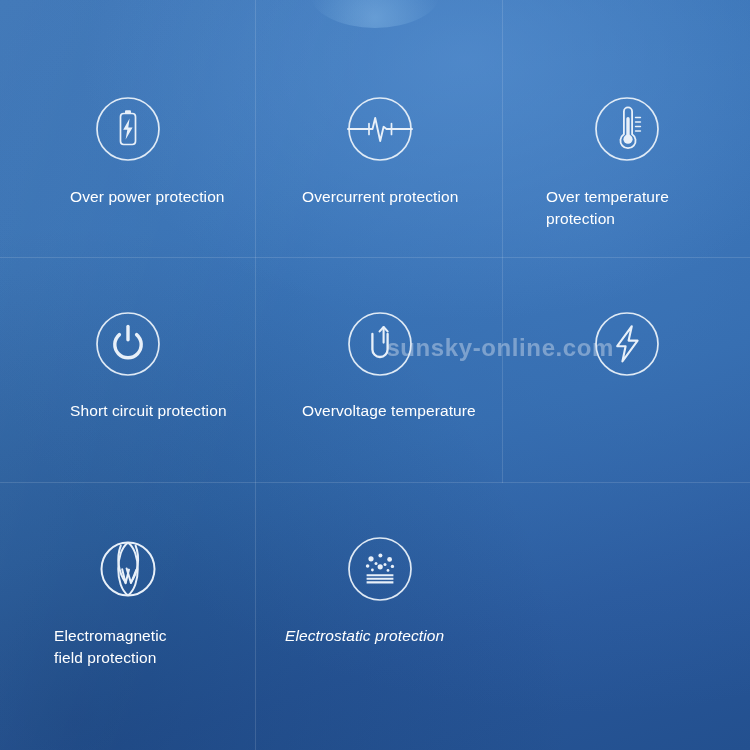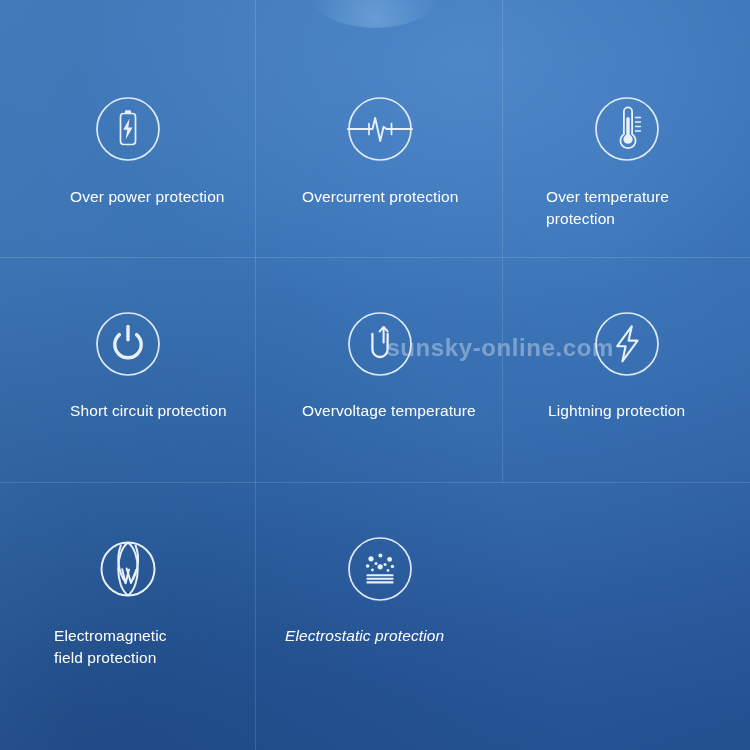--- a/index.html
+++ b/index.html
@@ -213,21 +213,20 @@
       <div class="cell-label">Overvoltage temperature</div>
     </div>
 
     <div class="cell r2 c3 has-bottom">
       <div class="icon-wrap">
         <svg width="66" height="66" viewBox="0 0 66 66" aria-hidden="true">
           <circle cx="33" cy="33" r="31" fill="none" stroke="#e8f0f9" stroke-width="1.7" opacity="0.95"></circle>
           <path d="M37.8 15.2 L23.2 35.2 L31.6 35.2 L28.4 50.4 L43.6 29.6 L34.6 29.6 Z" fill="none" stroke="#e8f0f9" stroke-width="2.1" stroke-linejoin="round"></path>
         </svg>
       </div>
-      <div class="cell-label">Lightning protection</div>
     </div>
 
     <div class="cell r3 c1 has-right">
       <div class="icon-wrap">
         <svg width="66" height="66" viewBox="0 0 66 66" aria-hidden="true">
           <circle cx="33" cy="33" r="26.5" fill="none" stroke="#e8f0f9" stroke-width="2"></circle>
           <path d="M33 6.6 C20 16 20 50 33 59.4" fill="none" stroke="#e8f0f9" stroke-width="2"></path>
           <path d="M33 6.6 C46 16 46 50 33 59.4" fill="none" stroke="#e8f0f9" stroke-width="2"></path>
           <path d="M25.8 9.6 C21 22 23.4 36 30.6 46.6" fill="none" stroke="#e8f0f9" stroke-width="2" stroke-linecap="round"></path>
           <path d="M27.2 33.2 L30.6 47.2 L34.0 33.6" fill="none" stroke="#e8f0f9" stroke-width="2" stroke-linecap="round" stroke-linejoin="round"></path>

